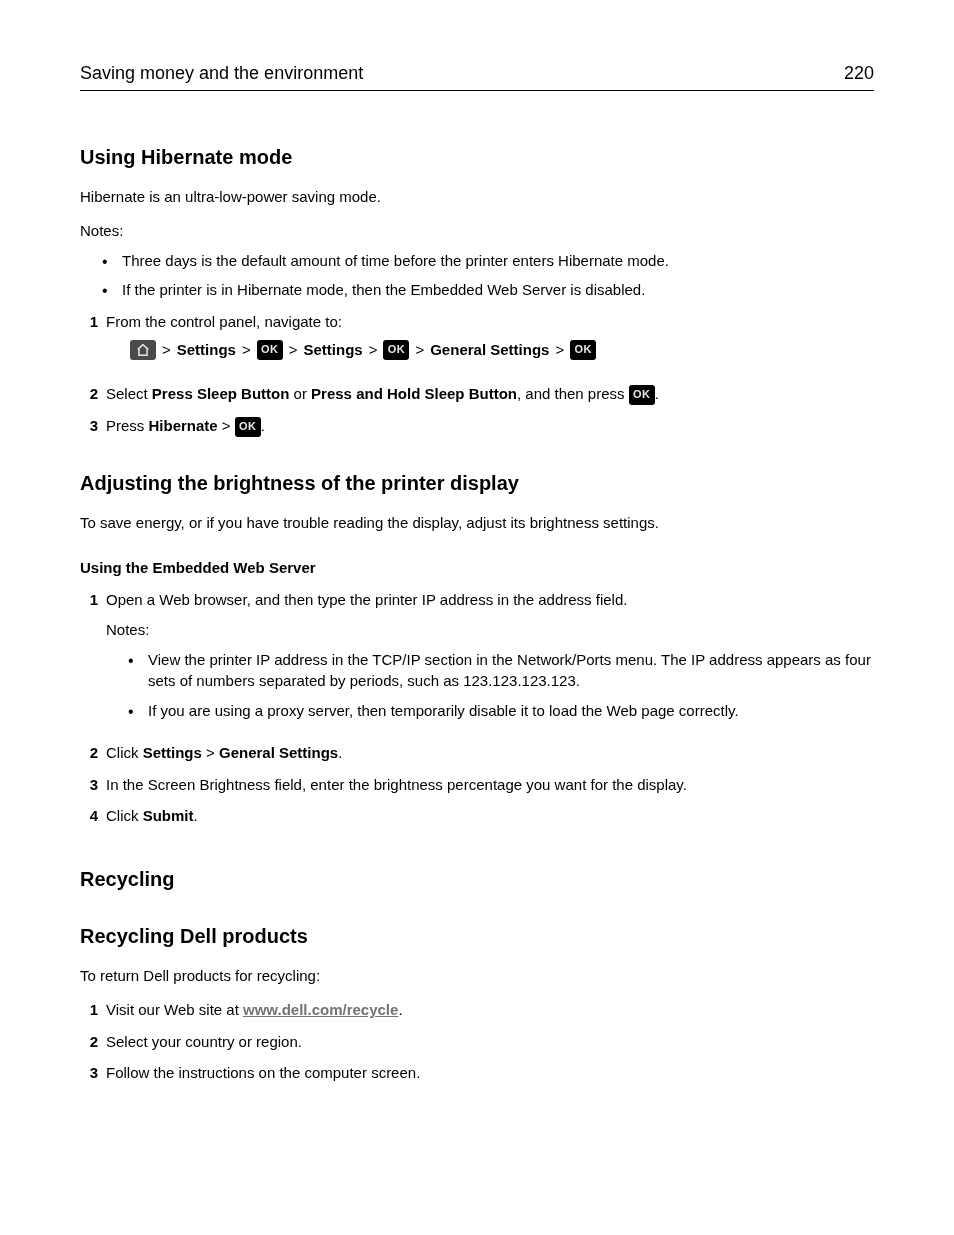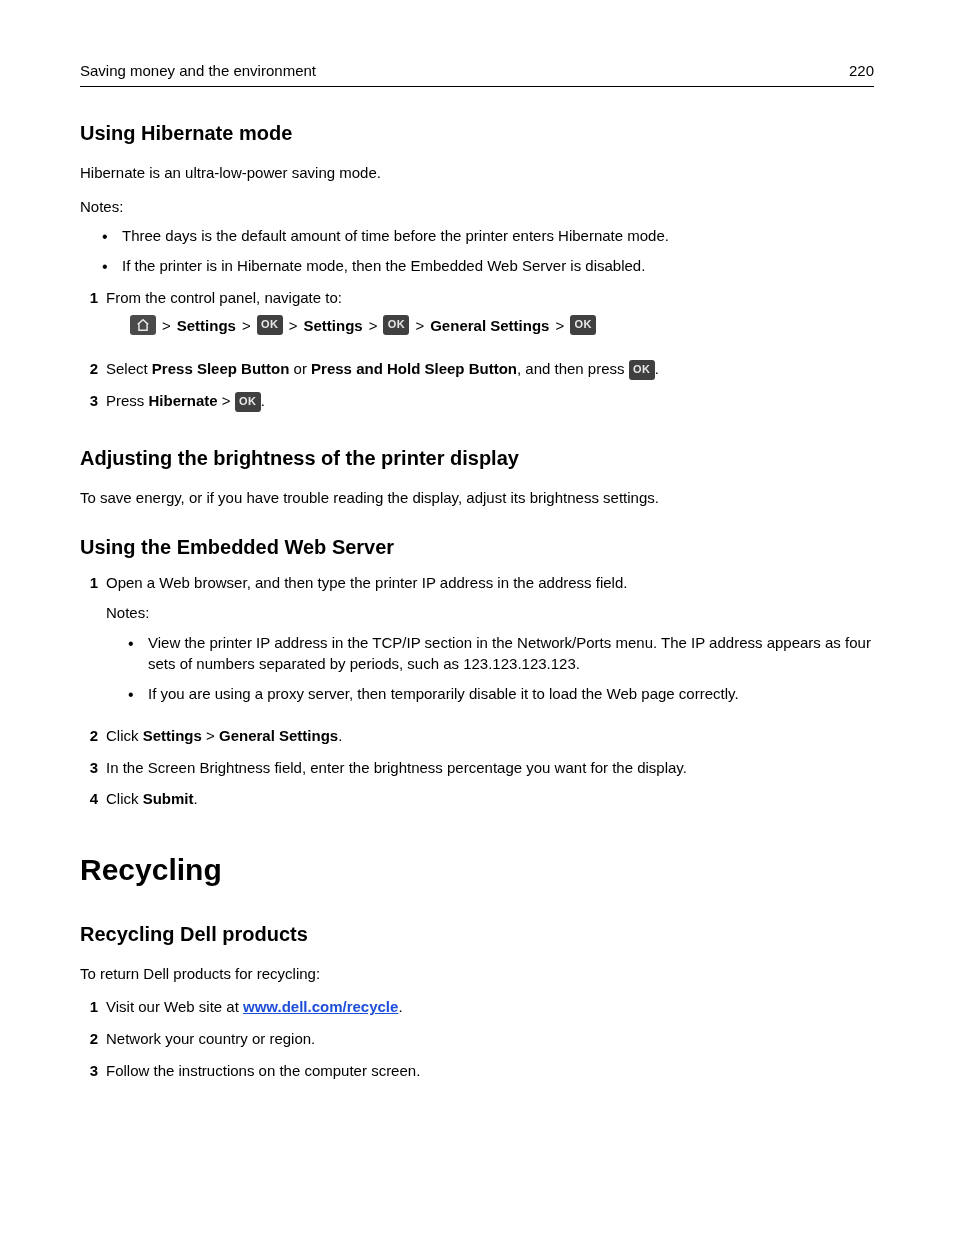--- a/index.html
+++ b/index.html
@@ -10,35 +10,35 @@
     padding: 60px 80px 60px 80px;
     width: 954px;
     box-sizing: border-box;
     line-height: 1.45;
   }
   .header-bar {
     display: flex;
     justify-content: space-between;
     border-bottom: 1.5px solid #000;
     padding-bottom: 4px;
-    font-size: 15px;
-    margin-bottom: 32px;
+    font-size: 18px;
+    margin-bottom: 52px;
   }
   h2.section {
     font-size: 20px;
     font-weight: bold;
     margin: 0 0 14px 0;
   }
   h1.big {
-    font-size: 30px;
+    font-size: 20px;
     font-weight: bold;
     margin: 38px 0 28px 0;
   }
   h3.sub {
-    font-size: 20px;
+    font-size: 15px;
     font-weight: bold;
     margin: 24px 0 10px 0;
   }
   p { margin: 0 0 12px 0; }
   strong { font-weight: bold; }
   ul.bullets {
     list-style: none;
     padding: 0 0 0 28px;
     margin: 0 0 10px 0;
   }
@@ -77,21 +77,21 @@
     margin: 6px 0 12px 24px;
     display: flex;
     align-items: center;
     flex-wrap: wrap;
     gap: 4px;
   }
   .ok-btn {
     display: inline-flex;
     align-items: center;
     justify-content: center;
-    background: #404040;
+    background: #000000;
     color: #e8e8e8;
     font-size: 11px;
     font-weight: bold;
     width: 26px;
     height: 20px;
     border-radius: 3px;
     vertical-align: middle;
     letter-spacing: 0.5px;
   }
   .home-btn {
@@ -105,21 +105,21 @@
     vertical-align: middle;
   }
   .home-btn svg { width: 14px; height: 14px; }
   .sep { margin: 0 2px; }
   .inline-icons {
     display: inline-flex;
     align-items: center;
     gap: 4px;
     vertical-align: middle;
   }
-  a.link { color: #1d4ed8; text-decoration: underline; font-weight: bold; }
+  a.link { color: #737373; text-decoration: underline; font-weight: bold; }
   .notes-label { font-weight: normal; margin-bottom: 8px; }
   .nested { margin-left: 0; margin-top: 8px; }
   .nested .notes-label { margin-left: 0; }
   .nested ul.bullets { padding-left: 28px; }
 </style>
 </head>
 <body>
 
 <div class="header-bar">
   <span>Saving money and the environment</span>
@@ -225,21 +225,21 @@
 <ol class="steps">
   <li>
     <span class="num">1</span>
     <div class="content">
       <span>Visit our Web site at </span><a class="link">www.dell.com/recycle</a><span>.</span>
     </div>
   </li>
   <li>
     <span class="num">2</span>
     <div class="content">
-      <span>Network your country or region.</span>
+      <span>Select your country or region.</span>
     </div>
   </li>
   <li>
     <span class="num">3</span>
     <div class="content">
       <span>Follow the instructions on the computer screen.</span>
     </div>
   </li>
 </ol>
 

